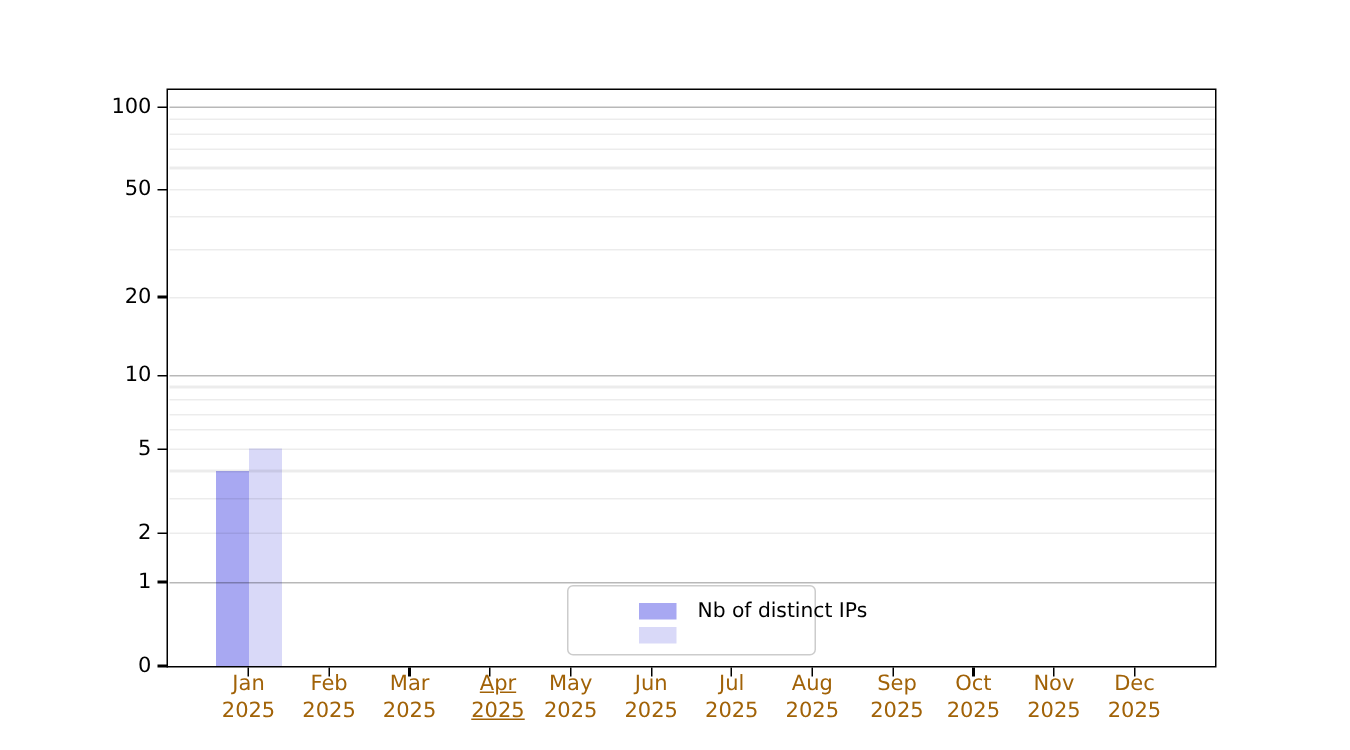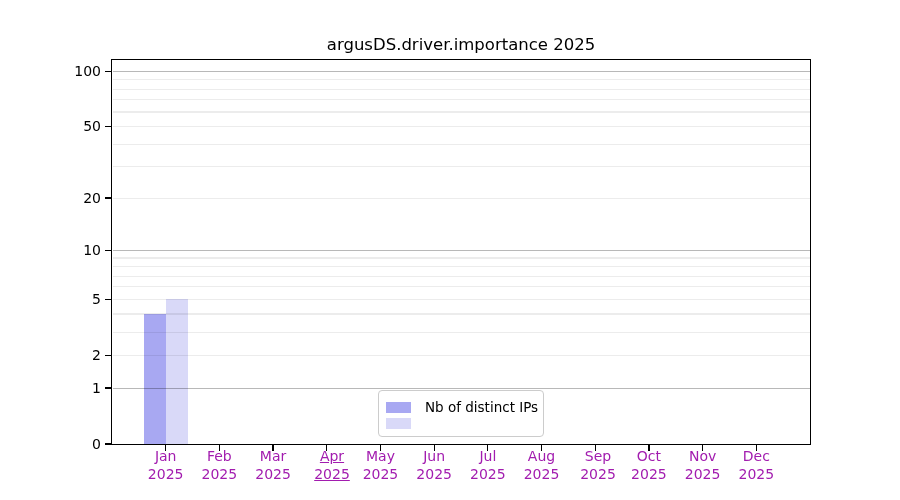--- a/index.html
+++ b/index.html
@@ -73,49 +73,48 @@
     height: 6px;
     background: #000;
   }
   .xlabel {
     position: absolute;
     top: 448px;
     width: 64px;
     text-align: center;
     font-size: 14px;
     line-height: 17.5px;
-    color: #a21caf;
+    color: #a16207;
     white-space: pre-line;
   }
 
   #legend {
     position: absolute;
     left: 378px;
     top: 390px;
     width: 166px;
     height: 47px;
     background: rgba(255,255,255,0.85);
     border: 1px solid #cccccc;
     border-radius: 4px;
     display: flex;
     flex-direction: column;
     justify-content: center;
     gap: 2px;
     padding: 4px 6px 4px 7px;
     z-index: 10;
   }
-  .legend-row { display: flex; align-items: center; gap: 14px; }
+  .legend-row { display: flex; align-items: center; gap: 14px; margin-left: 40px; }
   .legend-swatch { width: 25px; height: 11px; flex: 0 0 25px; }
   .legend-label { font-size: 13.5px; line-height: 18px; color: #000; white-space: nowrap; }
 </style>
 </head>
 <body>
 
 <div id="stage">
-  <div id="chart-title">argusDS.driver.importance 2025</div>
   <div id="plot-border"></div>
   <div id="render-layer">
       <div class="bar" style="left: 143.692px; width: 22px; top: 313.988px; height: 130.012px; background: rgb(168, 168, 242);"></div>
       <div class="bar" style="left: 165.692px; width: 22px; top: 299.26px; height: 144.74px; background: rgb(217, 217, 248);"></div>
       <div class="gridline minor" style="top: 354.753px;"></div>
       <div class="gridline minor" style="top: 331.514px;"></div>
       <div class="gridline minor" style="top: 313.488px;"></div>
       <div class="gridline minor" style="top: 298.76px;"></div>
       <div class="gridline minor" style="top: 286.307px;"></div>
       <div class="gridline minor" style="top: 275.521px;"></div>

